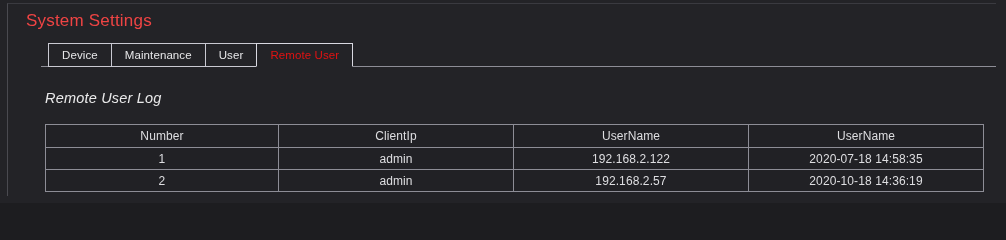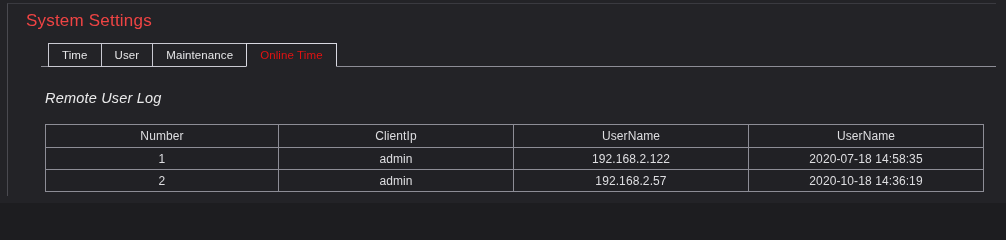--- a/index.html
+++ b/index.html
@@ -134,24 +134,24 @@
 <body>
 
 <div id="screen">
   <div id="panel">
 
     <div id="page-title">System Settings</div>
 
     <div id="tabstrip">
       <div class="rail"></div>
       <div id="tabs">
-          <div class="tab">Time</div>
+          <div class="tab">Device</div>
+          <div class="tab">Maintenance</div>
           <div class="tab">User</div>
-          <div class="tab">Maintenance</div>
-          <div class="tab active">Online Time</div>
+          <div class="tab active">Remote User</div>
         </div>
     </div>
 
     <div id="section-title">Remote User Log</div>
 
     <table id="log-table">
       <colgroup>
         <col style="width:233px">
         <col style="width:235px">
         <col style="width:235px">

